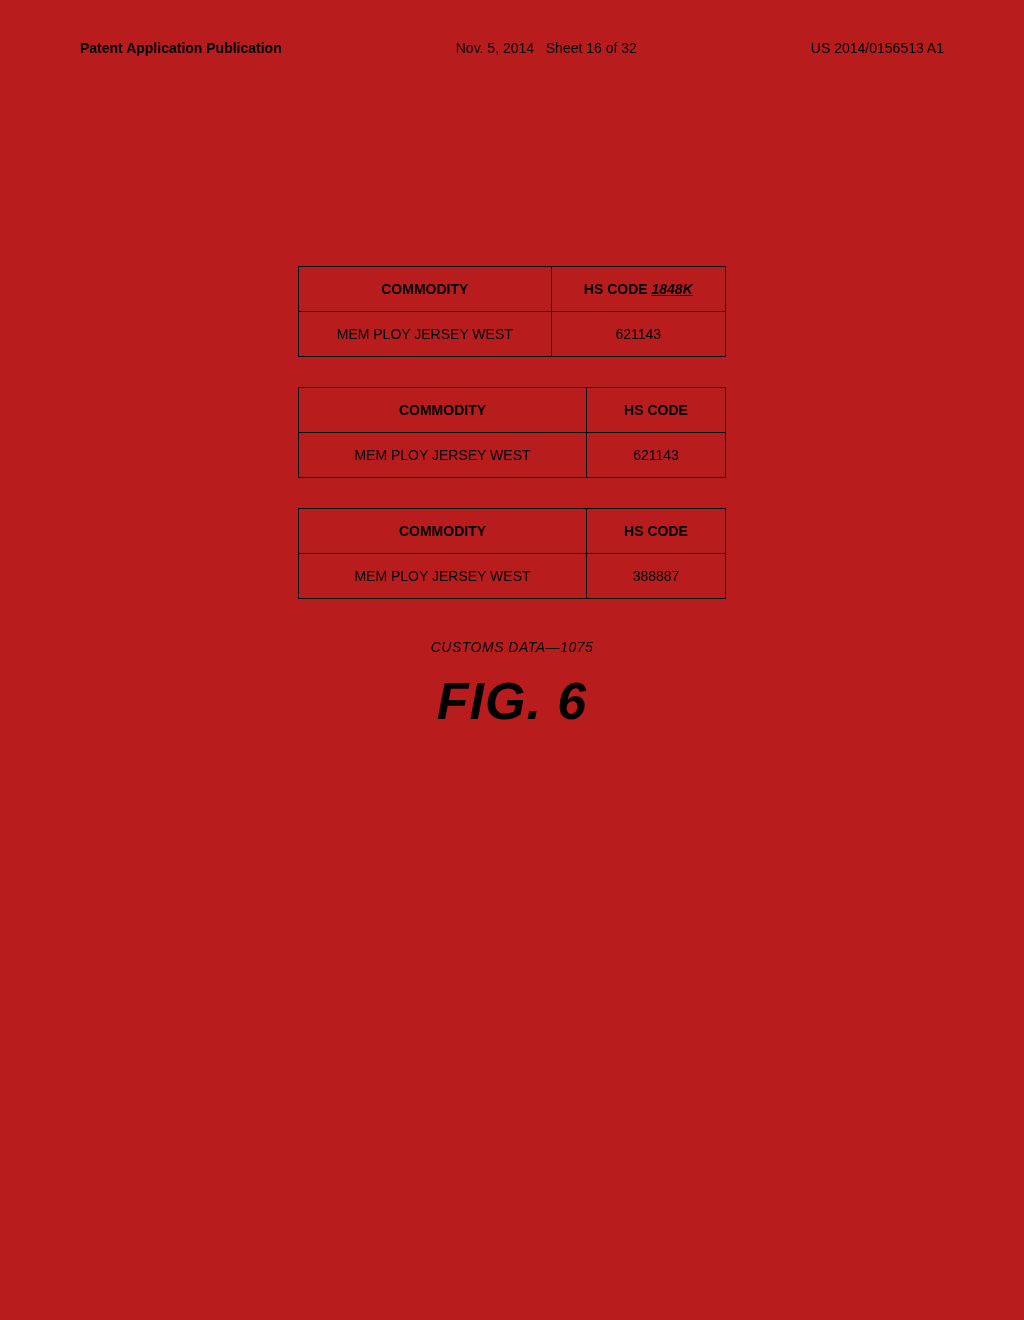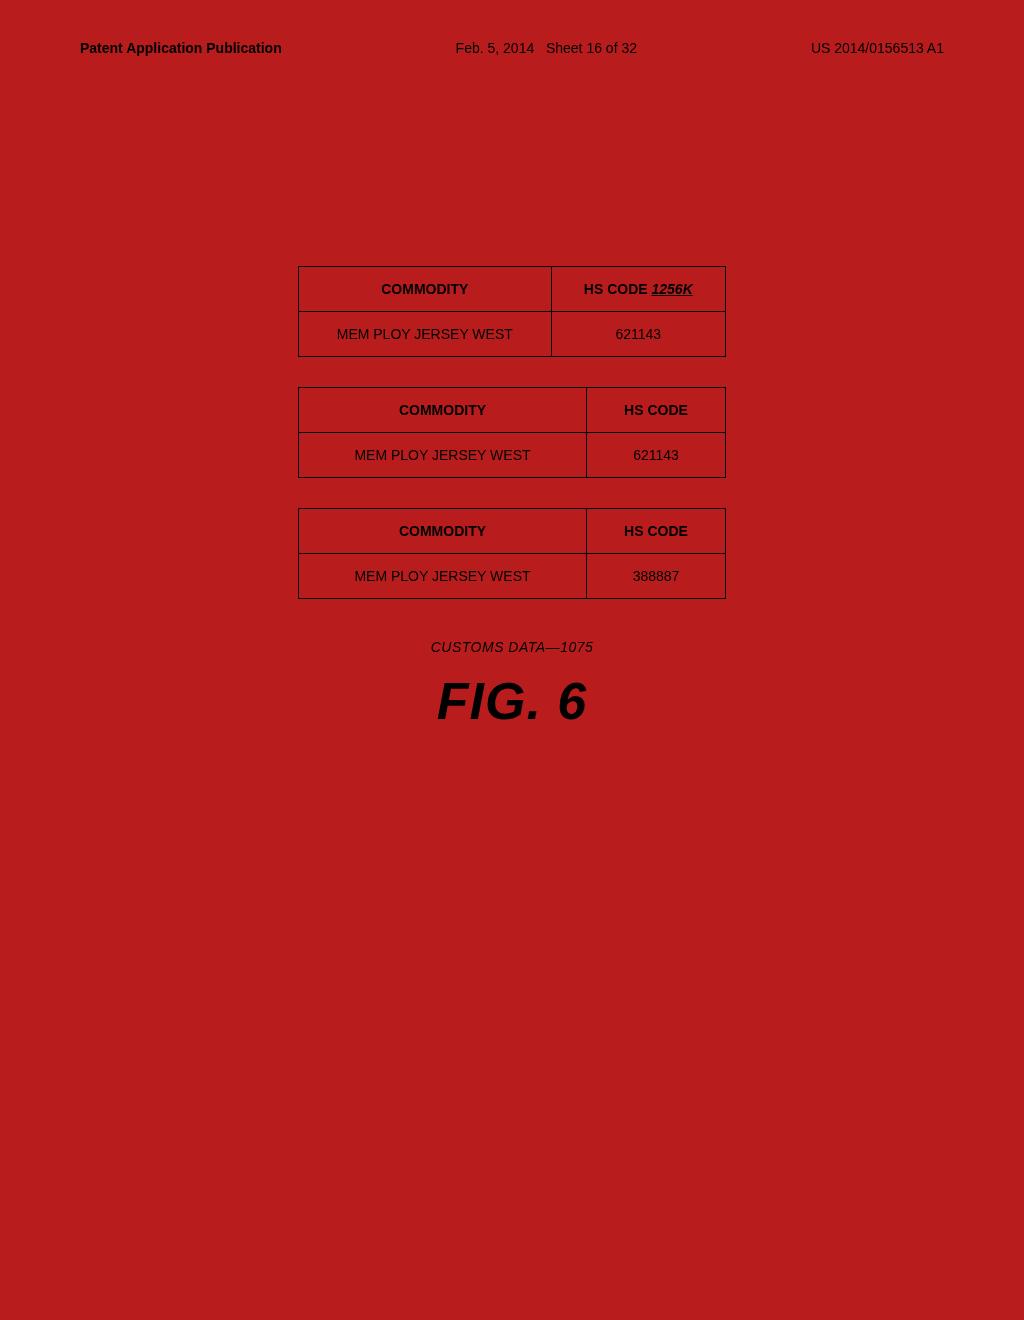--- a/index.html
+++ b/index.html
@@ -104,34 +104,34 @@
     }
   </style>
 </head>
 <body>
 
 <div class="page-container">
 
   <div class="header">
     <div class="header-left">Patent Application Publication</div>
     <div class="header-center">
-      <span>Feb. 5, 2014</span>&nbsp;&nbsp;
+      <span>Nov. 5, 2014</span>&nbsp;&nbsp;
       <span>Sheet 16 of 32</span>
     </div>
     <div class="header-right">US 2014/0156513 A1</div>
   </div>
 
   <div class="content-area">
 
     <div class="table-section">
       <table>
         <tbody>
             <tr>
           <td>COMMODITY</td>
-          <td>HS CODE <span class="hs-code-underline">1256K</span></td>
+          <td>HS CODE <span class="hs-code-underline">1848K</span></td>
         </tr>
         <tr>
           <td>MEM PLOY JERSEY WEST</td>
           <td>621143</td>
         </tr>
       </tbody>
         </table>
     </div>
 
     <div class="table-section">

